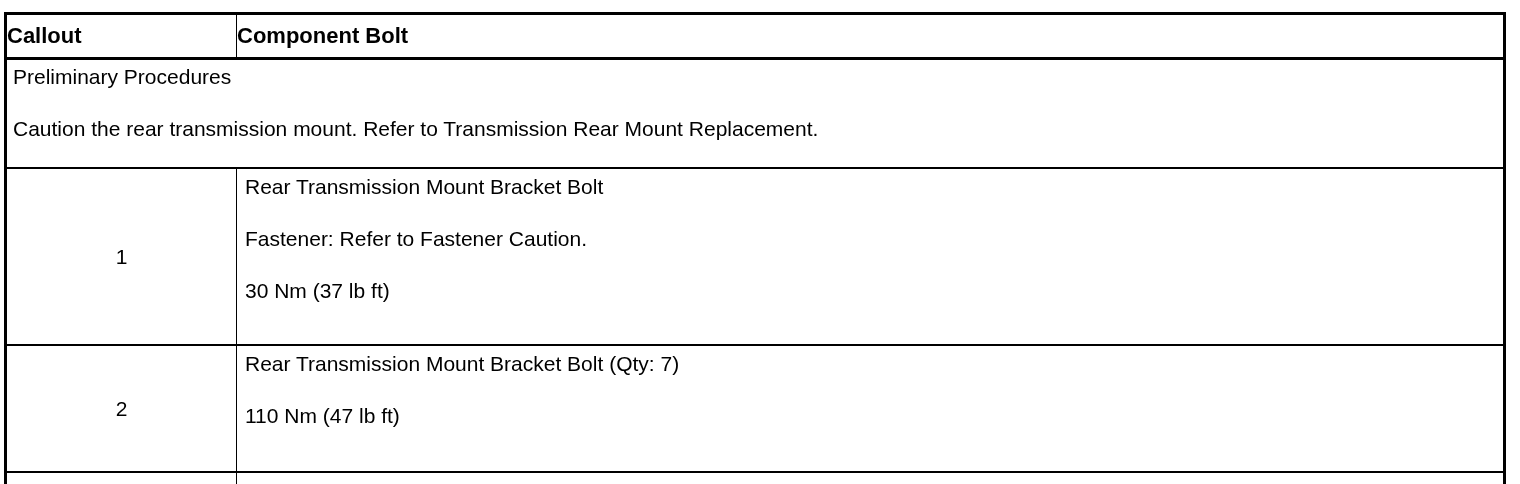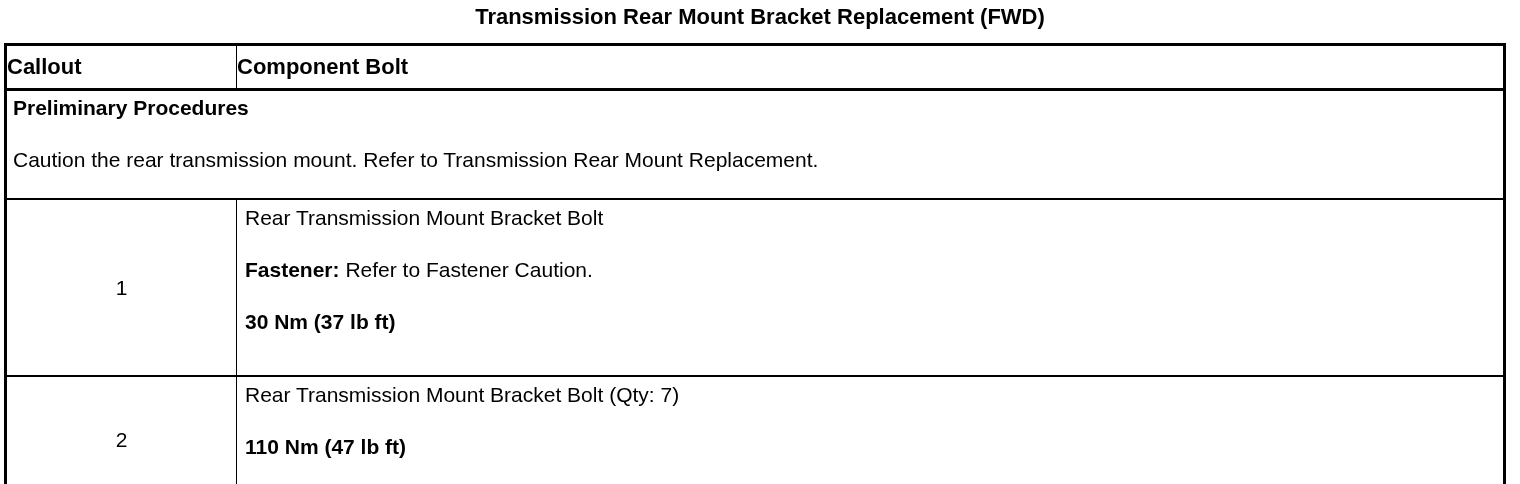--- a/index.html
+++ b/index.html
@@ -62,28 +62,27 @@
     padding: 7px 8px 20px 8px;
   }
   tr.row-1 td { height: 148px; }
   tr.row-2 td { height: 98px; }
   tr.row-3 td { height: 36px; }
   .cellp {
     margin: 0 0 30px 0;
     line-height: 22px;
   }
   .cellp:last-child { margin-bottom: 0; }
-  .bold { font-weight: bold; }
+  .bold { font-weight: normal; }
 </style>
 </head>
 <body>
 
 <div class="page">
 
-  <div class="doc-title">Transmission Rear Mount Bracket Replacement (FWD)</div>
 
   <table class="callout-table">
     <colgroup>
       <col class="col-callout">
       <col class="col-component">
     </colgroup>
 
     <tbody>
         <tr class="header-row">
       <th>Callout</th>

